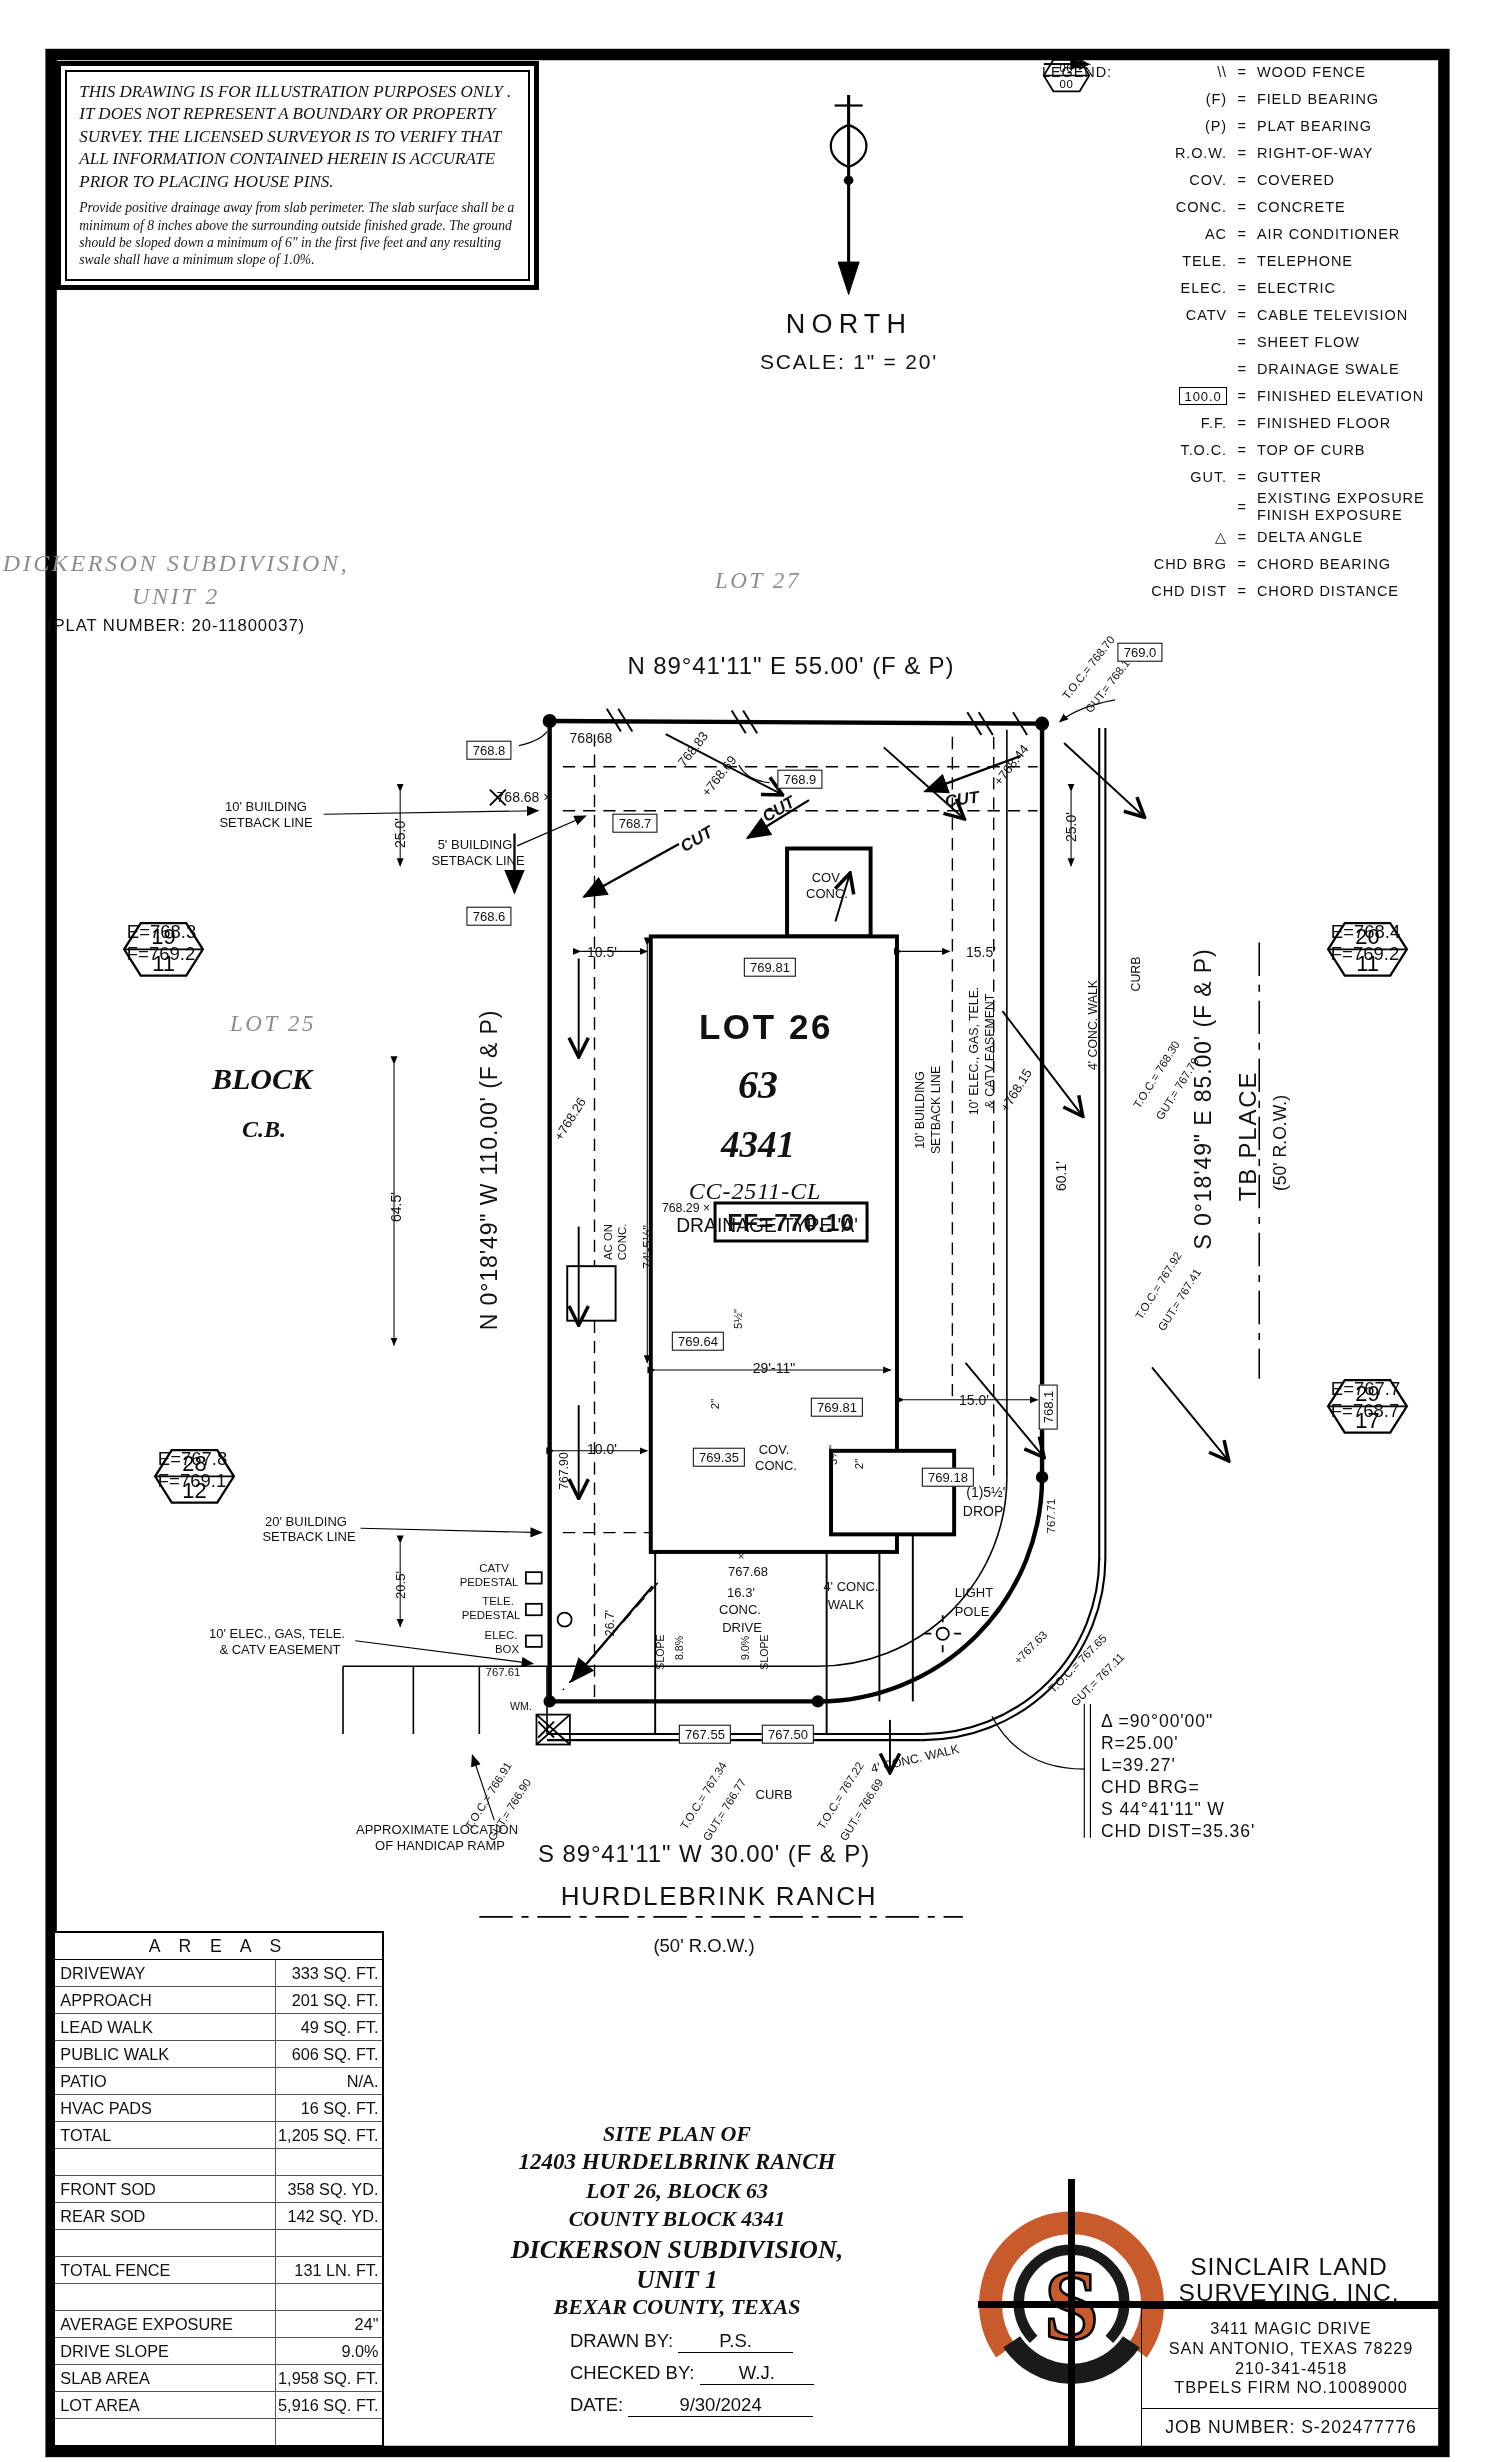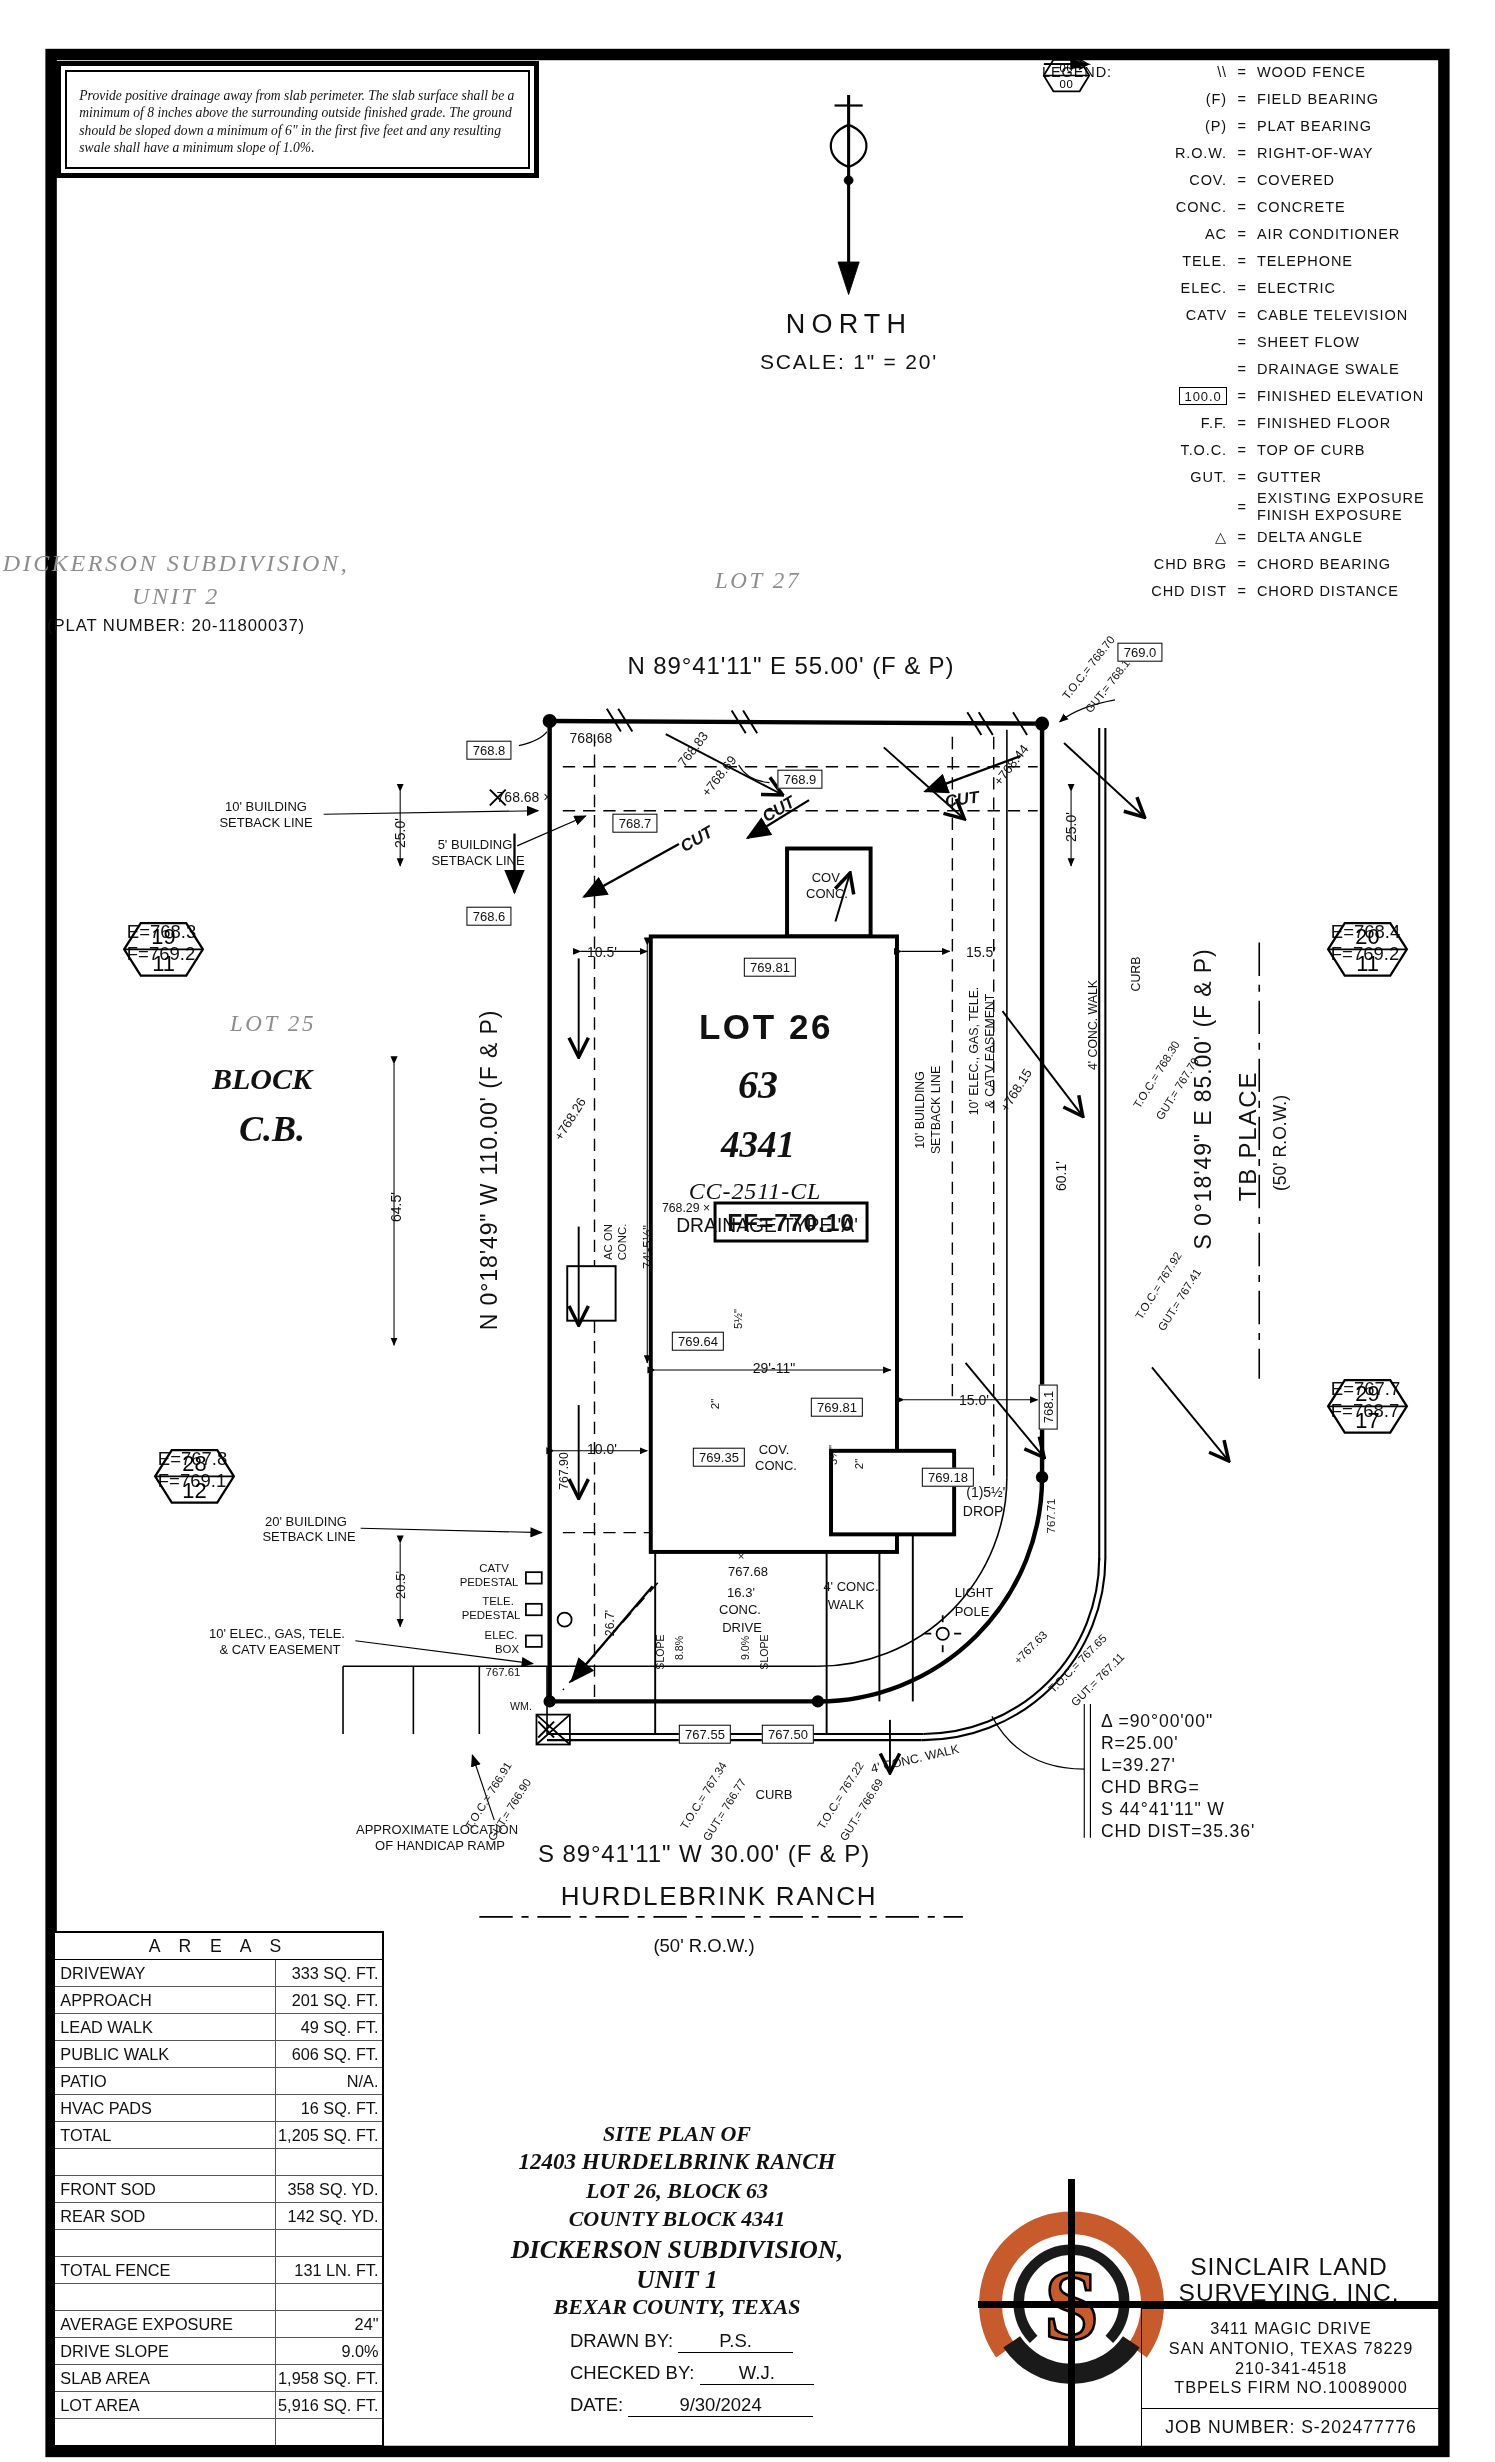--- a/index.html
+++ b/index.html
@@ -207,20 +207,21 @@
       <path d="M965,108 L965,322" stroke-width="3.5" fill="none"></path>
       <path d="M965,335 L953,298 L977,298 z"></path>
       <path d="M965,142 C938,152 938,180 965,190" stroke-width="2.5" fill="none"></path>
       <path d="M965,142 C992,152 992,180 965,190" stroke-width="2.5" fill="none"></path>
       <circle cx="965" cy="205" r="5"></circle>
       <path d="M949,120 L981,120" stroke-width="2.5"></path>
     </g>
   </svg>
 
   <div id="disclaimer">
+    <p class="p1">THIS DRAWING IS FOR ILLUSTRATION PURPOSES ONLY . IT DOES NOT REPRESENT A BOUNDARY OR PROPERTY SURVEY. THE LICENSED SURVEYOR IS TO VERIFY THAT ALL INFORMATION CONTAINED HEREIN IS ACCURATE PRIOR TO PLACING HOUSE PINS.</p>
     <p class="p2">Provide positive drainage away from slab perimeter. The slab surface shall be a minimum of 8 inches above the surrounding outside finished grade. The ground should be sloped down a minimum of 6" in the first five feet and any resulting swale shall have a minimum slope of 1.0%.</p>
   </div>
 
   <div class="lbl" style="left:849px;top:324px;font-size:27px;letter-spacing:6.2px">NORTH</div>
   <div class="lbl" style="left:849px;top:361px;font-size:21px;letter-spacing:1.8px">SCALE:  1" = 20'</div>
 
   <div class="lbl gray" style="left:176px;top:563px;font-size:24px">DICKERSON  SUBDIVISION,</div>
   <div class="lbl gray" style="left:176px;top:596px;font-size:24px">UNIT  2</div>
   <div class="lbl" style="left:176px;top:626px;font-size:16.7px;letter-spacing:0.9px">(PLAT NUMBER:  20-11800037)</div>
 
@@ -579,21 +580,21 @@
       <span class="lbl" style="font-size: 11.4px; position: absolute; left: 489px; top: 1796px; transform: translate(-50%, -50%) rotate(-58deg);">T.O.C.= 766.91</span>
       <span class="lbl" style="font-size: 11.4px; position: absolute; left: 510px; top: 1810px; transform: translate(-50%, -50%) rotate(-58deg);">GUT.= 766.90</span>
       <span class="lbl" style="font-size: 11.4px; position: absolute; left: 704px; top: 1796px; transform: translate(-50%, -50%) rotate(-58deg);">T.O.C.= 767.34</span>
       <span class="lbl" style="font-size: 11.4px; position: absolute; left: 725px; top: 1810px; transform: translate(-50%, -50%) rotate(-58deg);">GUT.= 766.77</span>
       <span class="lbl" style="font-size: 13px; position: absolute; left: 774px; top: 1794px; transform: translate(-50%, -50%) rotate(0deg);">CURB</span>
       <span class="lbl" style="font-size: 11.4px; position: absolute; left: 841px; top: 1796px; transform: translate(-50%, -50%) rotate(-58deg);">T.O.C.= 767.22</span>
       <span class="lbl" style="font-size: 11.4px; position: absolute; left: 862px; top: 1810px; transform: translate(-50%, -50%) rotate(-58deg);">GUT.= 766.69</span>
       <span class="lbl" style="font-size: 12.3px; position: absolute; left: 915px; top: 1759px; transform: translate(-50%, -50%) rotate(-13deg);">4' CONC. WALK</span>
       <span class="lbl gray" style="font-size: 23px; position: absolute; left: 273px; top: 1023px; transform: translate(-50%, -50%) rotate(0deg);">LOT 25</span>
       <span class="lbl serifit" style="font-size: 30px; position: absolute; left: 262px; top: 1079px; transform: translate(-50%, -50%) rotate(0deg);">BLOCK</span>
-      <span class="lbl serifit" style="font-size: 36px; position: absolute; left: 272px; top: 1129px; transform: translate(-50%, -50%) rotate(0deg);">C.B.</span>
+      <span class="lbl serifit" style="font-size: 24px; position: absolute; left: 264px; top: 1129px; transform: translate(-50%, -50%) rotate(0deg);">C.B.</span>
       <span class="ebox" style="position: absolute; left: 1140px; top: 652px; transform: translate(-50%, -50%) rotate(0deg);">769.0</span>
       <span class="ebox" style="position: absolute; left: 489px; top: 750px; transform: translate(-50%, -50%) rotate(0deg);">768.8</span>
       <span class="ebox" style="position: absolute; left: 800px; top: 779px; transform: translate(-50%, -50%) rotate(0deg);">768.9</span>
       <span class="ebox" style="position: absolute; left: 635px; top: 823px; transform: translate(-50%, -50%) rotate(0deg);">768.7</span>
       <span class="ebox" style="position: absolute; left: 489px; top: 916px; transform: translate(-50%, -50%) rotate(0deg); text-align: right;">768.6</span>
       <span class="ebox" style="position: absolute; left: 770px; top: 967px; transform: translate(-50%, -50%) rotate(0deg);">769.81</span>
       <span class="ebox" style="position: absolute; left: 698px; top: 1341px; transform: translate(-50%, -50%) rotate(0deg);">769.64</span>
       <span class="ebox" style="position: absolute; left: 837px; top: 1407px; transform: translate(-50%, -50%) rotate(0deg);">769.81</span>
       <span class="ebox" style="position: absolute; left: 719px; top: 1457px; transform: translate(-50%, -50%) rotate(0deg);">769.35</span>
       <span class="ebox" style="position: absolute; left: 948px; top: 1477px; transform: translate(-50%, -50%) rotate(0deg);">769.18</span>

